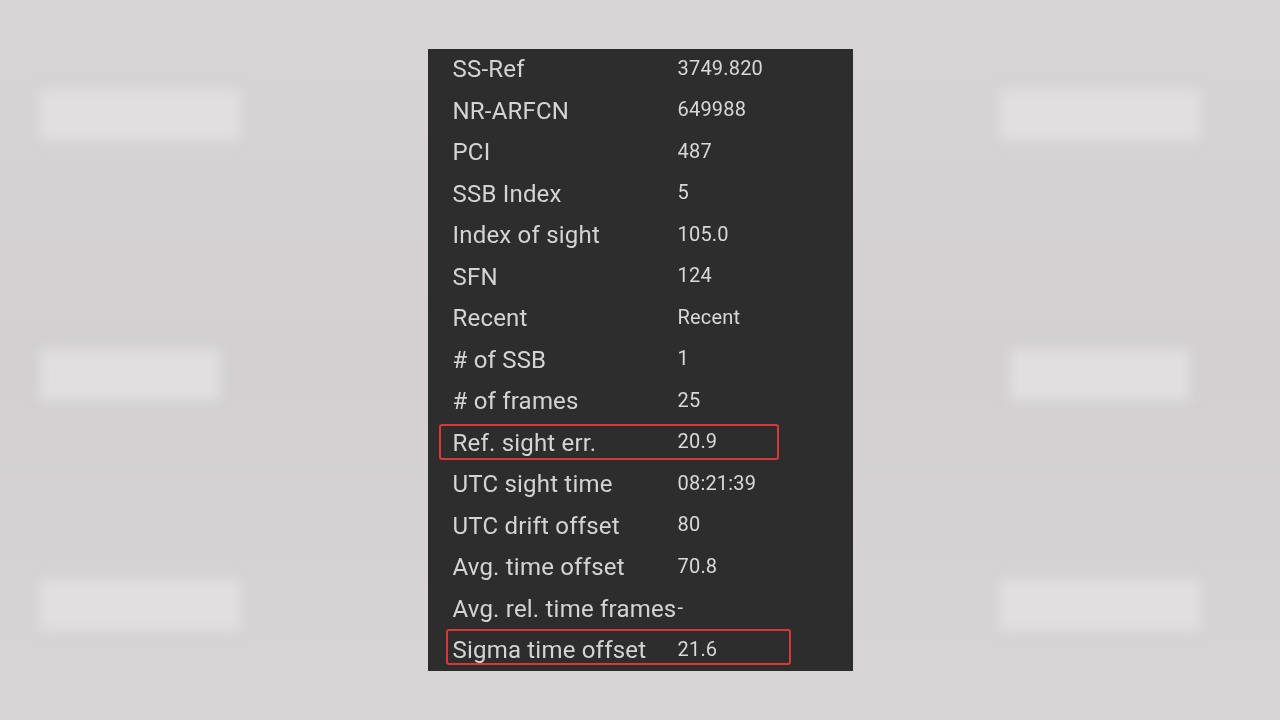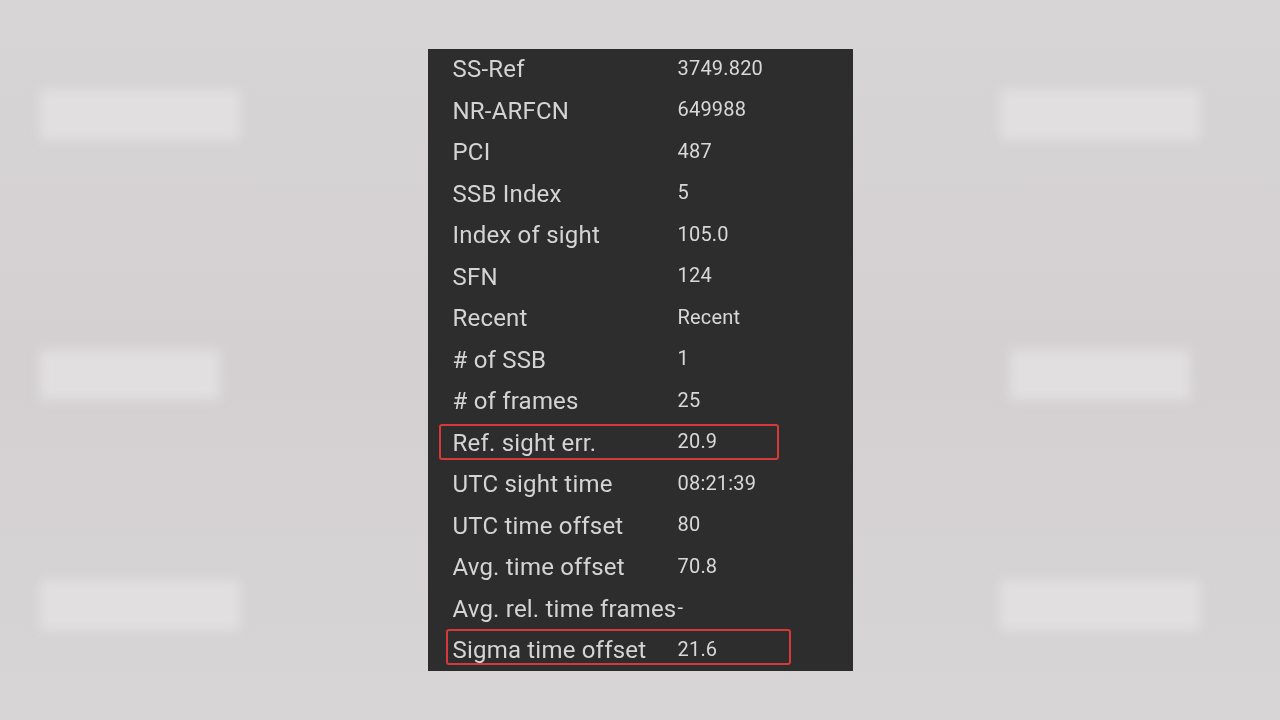--- a/index.html
+++ b/index.html
@@ -131,21 +131,21 @@
   </div>
   <div class="row">
     <span class="label">Ref. sight err.</span>
     <span class="value">20.9</span>
   </div>
   <div class="row">
     <span class="label">UTC sight time</span>
     <span class="value">08:21:39</span>
   </div>
   <div class="row">
-    <span class="label">UTC time offset</span>
+    <span class="label">UTC drift offset</span>
     <span class="value">80</span>
   </div>
   <div class="row">
     <span class="label">Avg. time offset</span>
     <span class="value">70.8</span>
   </div>
   <div class="row">
     <span class="label">Avg. rel. time frames</span>
     <span class="value">-</span>
   </div>

